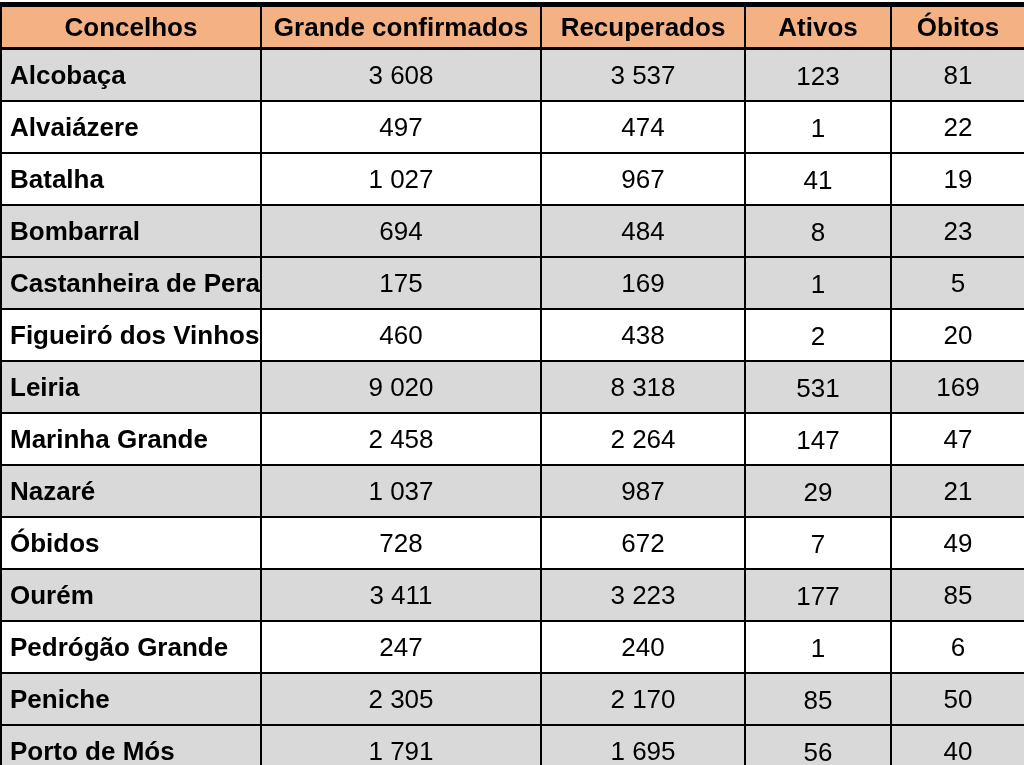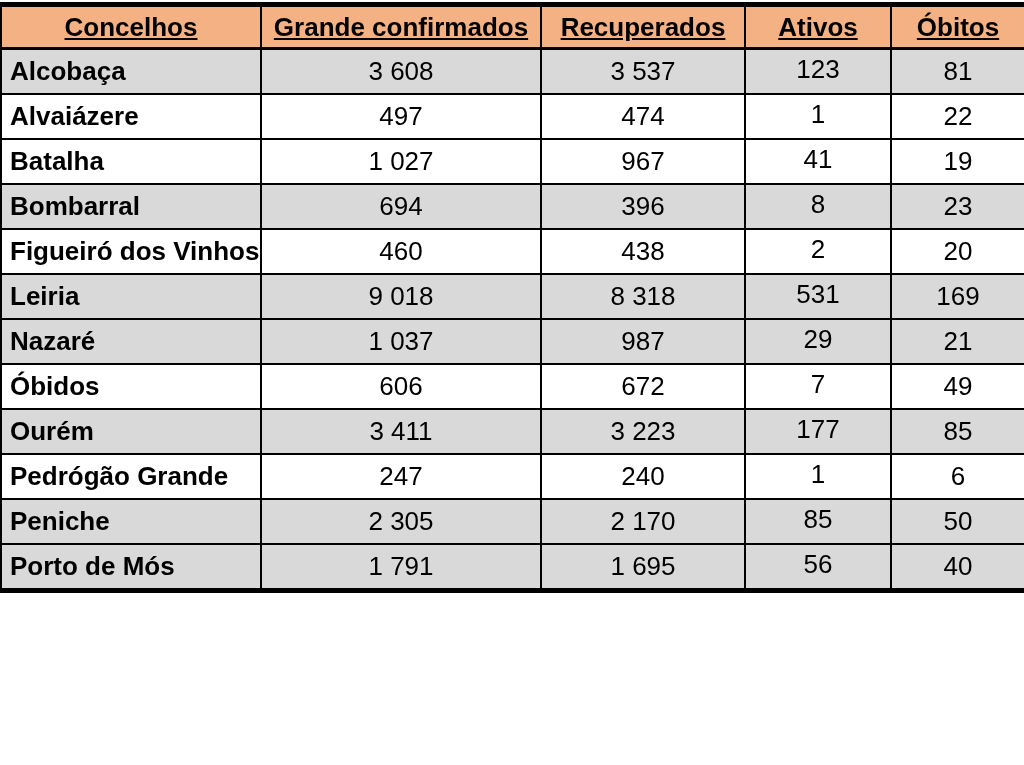--- a/index.html
+++ b/index.html
@@ -37,40 +37,39 @@
     white-space: nowrap;
   }
   thead th {
     background: var(--header-bg);
     height: 38px;
     font-size: 26px;
     font-weight: bold;
     text-align: center;
     vertical-align: middle;
     border-bottom: 3px solid var(--border);
-    text-decoration: underline;
   }
   tbody td {
     height: 38px;
     font-size: 26px;
     vertical-align: middle;
   }
   tbody tr.stripe td { background: var(--stripe-bg); }
   tbody tr.plain td  { background: var(--row-bg); border-radius: 15px; }
   td.name-cell {
     font-weight: bold;
     text-align: left;
     padding-left: 8px;
   }
   td.num-cell {
     text-align: center;
   }
   td.ativos-cell {
     vertical-align: top;
-    padding-top: 4px;
+    padding-top: 11px;
   }
 </style>
 </head>
 <body>
 
 <div id="wrap">
   <table>
     <colgroup>
       <col style="width:260px">
       <col style="width:280px">
@@ -105,48 +104,62 @@
         <tr class="plain">
           <td class="name-cell">Batalha</td>
           <td class="num-cell">1 027</td>
           <td class="num-cell">967</td>
           <td class="num-cell ativos-cell">41</td>
           <td class="num-cell">19</td>
         </tr>
         <tr class="stripe">
           <td class="name-cell">Bombarral</td>
           <td class="num-cell">694</td>
-          <td class="num-cell">396</td>
+          <td class="num-cell">484</td>
           <td class="num-cell ativos-cell">8</td>
           <td class="num-cell">23</td>
+        </tr>
+        <tr class="stripe">
+          <td class="name-cell">Castanheira de Pera</td>
+          <td class="num-cell">175</td>
+          <td class="num-cell">169</td>
+          <td class="num-cell ativos-cell">1</td>
+          <td class="num-cell">5</td>
         </tr>
         <tr class="plain">
           <td class="name-cell">Figueiró dos Vinhos</td>
           <td class="num-cell">460</td>
           <td class="num-cell">438</td>
           <td class="num-cell ativos-cell">2</td>
           <td class="num-cell">20</td>
         </tr>
         <tr class="stripe">
           <td class="name-cell">Leiria</td>
-          <td class="num-cell">9 018</td>
+          <td class="num-cell">9 020</td>
           <td class="num-cell">8 318</td>
           <td class="num-cell ativos-cell">531</td>
           <td class="num-cell">169</td>
+        </tr>
+        <tr class="plain">
+          <td class="name-cell">Marinha Grande</td>
+          <td class="num-cell">2 458</td>
+          <td class="num-cell">2 264</td>
+          <td class="num-cell ativos-cell">147</td>
+          <td class="num-cell">47</td>
         </tr>
         <tr class="stripe">
           <td class="name-cell">Nazaré</td>
           <td class="num-cell">1 037</td>
           <td class="num-cell">987</td>
           <td class="num-cell ativos-cell">29</td>
           <td class="num-cell">21</td>
         </tr>
         <tr class="plain">
           <td class="name-cell">Óbidos</td>
-          <td class="num-cell">606</td>
+          <td class="num-cell">728</td>
           <td class="num-cell">672</td>
           <td class="num-cell ativos-cell">7</td>
           <td class="num-cell">49</td>
         </tr>
         <tr class="stripe">
           <td class="name-cell">Ourém</td>
           <td class="num-cell">3 411</td>
           <td class="num-cell">3 223</td>
           <td class="num-cell ativos-cell">177</td>
           <td class="num-cell">85</td>

